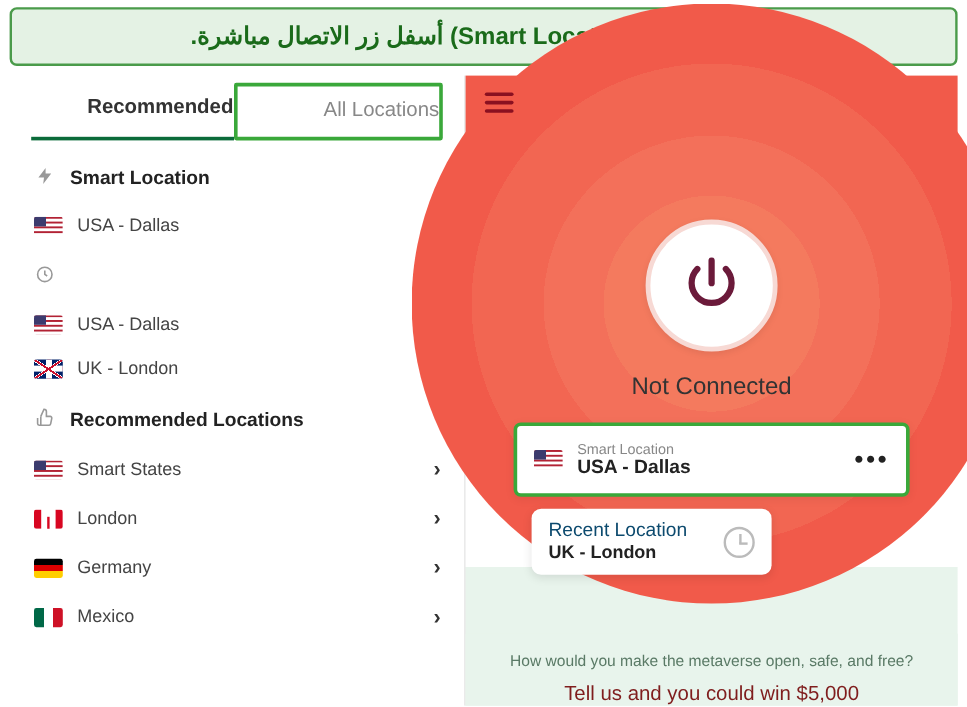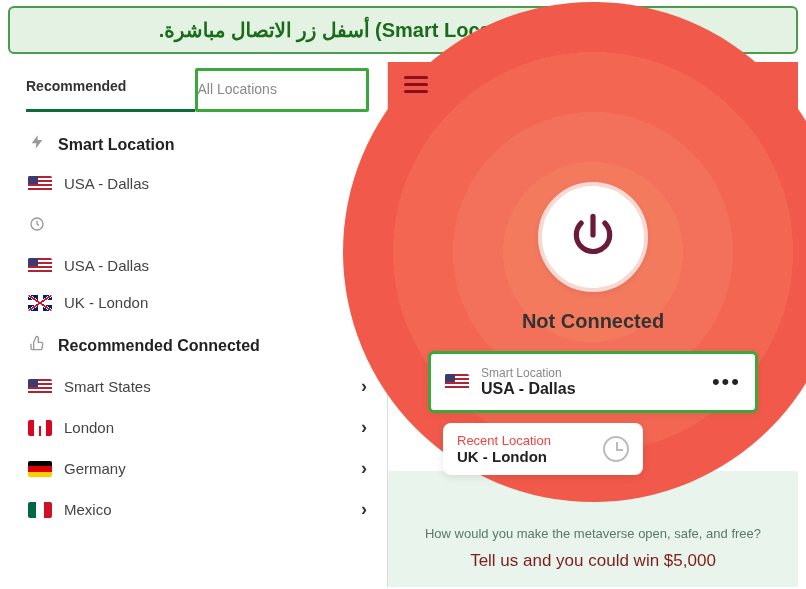--- a/index.html
+++ b/index.html
@@ -49,23 +49,23 @@
   background: transparent;
 }
 .search-icon { color: #999; font-size: 20px; }
 
 .tabs {
   display: flex;
   margin: 6px 18px 0 18px;
 }
 .tab {
   flex: 1;
-  text-align: left;
+  text-align: right;
   padding: 10px 0 12px 0;
-  font-size: 14px;
+  font-size: 17px;
   color: #888;
   cursor: pointer;
 }
 .tab.active {
   color: #333;
   font-weight: 600;
   border-bottom: 3px solid #0b6b3a;
 }
 .tab.highlight {
   border: 3px solid #3aa83a;
@@ -150,21 +150,21 @@
   position: relative; z-index:2;
   margin-top: 120px;
   width: 110px; height:110px; border-radius:50%;
   background:#fff; border:4px solid #f7d9d4;
   display:flex; align-items:center; justify-content:center;
   cursor:pointer;
   box-shadow: 0 2px 6px rgba(0,0,0,.08);
 }
 .power-button svg { width:50px; height:50px; }
 
-.status-text { z-index:2; margin-top:18px; font-size:20px; color:#333; font-weight:700; }
+.status-text { z-index:2; margin-top:18px; font-size:20px; color:#333; font-weight:400; }
 
 .location-card {
   z-index:2;
   margin-top:18px;
   width: 330px;
   background:#fff;
   border: 3px solid #3aa83a;
   border-radius:6px;
   padding: 12px 14px;
   display:flex; align-items:center; gap:12px;
@@ -182,30 +182,30 @@
   width:200px;
   align-self:center;
   margin-left:-100px;
   background:#fff;
   border-radius:8px;
   padding:10px 14px;
   box-shadow:0 2px 8px rgba(0,0,0,.1);
   display:flex; align-items:center; justify-content:space-between;
   cursor:pointer;
 }
-.recent-card .col .small { font-size:13px; color:#ef4444; }
+.recent-card .col .small { font-size:16px; color:#0c4a6e; }
 .recent-card .col .big { font-size:15px; color:#222; font-weight:600; }
 .recent-card .clock { width:26px; height:26px; border:2px solid #bbb; border-radius:50%; position:relative; }
 .recent-card .clock::before { content:""; position:absolute; top:4px; left:11px; width:2px; height:8px; background:#bbb; }
 .recent-card .clock::after { content:""; position:absolute; top:11px; left:11px; width:7px; height:2px; background:#bbb; }
 
 .promo {
   position:absolute; bottom:0; left:0; right:0;
   background:#e8f4ec;
-  padding:14px 30px 16px;
+  padding:14px 30px 0;
   text-align:center;
 }
 .promo .q { font-size:13px; color:#5a7a66; line-height:1.4; }
 .promo .cta { font-size:17px; color:#7f1d1d; margin-top:8px; cursor:pointer; }
 </style>
 </head>
 <body>
 
 <div class="annotation-banner">
   <span>الموقع الذكي (Smart Location) أسفل زر الاتصال مباشرة.</span>
@@ -254,21 +254,21 @@
         <span class="flag flag-uk"></span>
         <span>UK - London</span>
       </div>
 
       <div class="section-header">
         <span class="hicon">
           <svg width="16" height="16" viewBox="0 0 24 24" fill="none" stroke="#999" stroke-width="2">
               <path d="M7 22V11M3 13v7a2 2 0 0 0 2 2h12.3a2 2 0 0 0 2-1.6l1.4-7a2 2 0 0 0-2-2.4H14V5a3 3 0 0 0-3-3l-4 9"></path>
             </svg>
         </span>
-        <span>Recommended Connected</span>
+        <span>Recommended Locations</span>
       </div>
       <div class="loc-row">
         <span class="flag flag-us"></span>
         <span>Smart States</span>
         <span class="chev">›</span>
       </div>
       <div class="loc-row">
         <span class="flag flag-ca"></span>
         <span>London</span>
         <span class="chev">›</span>

